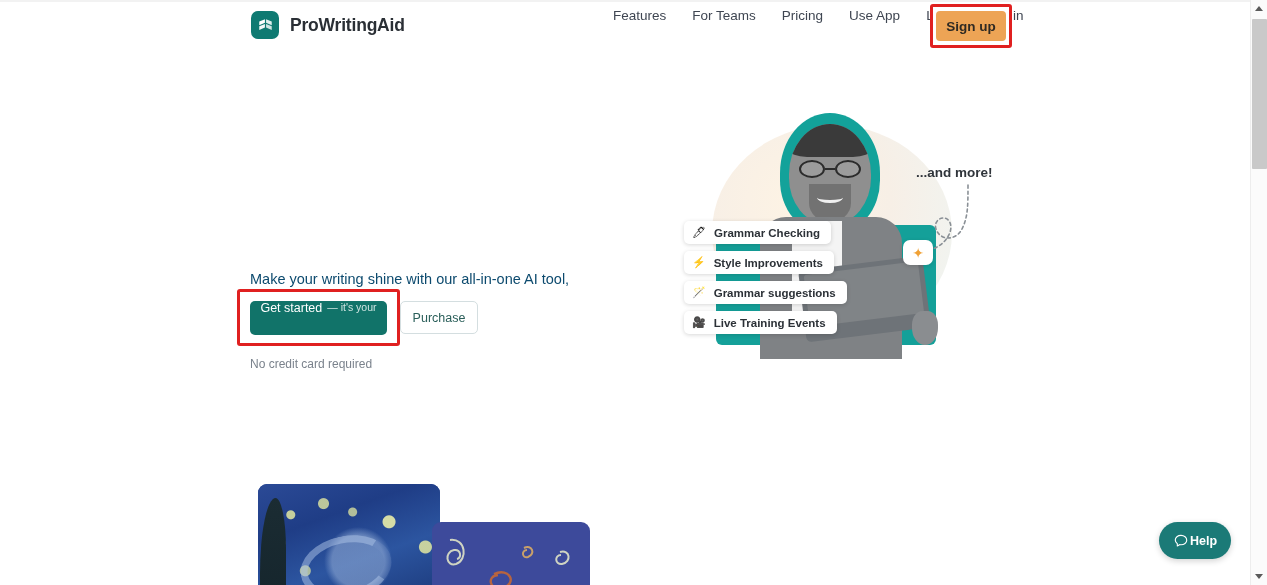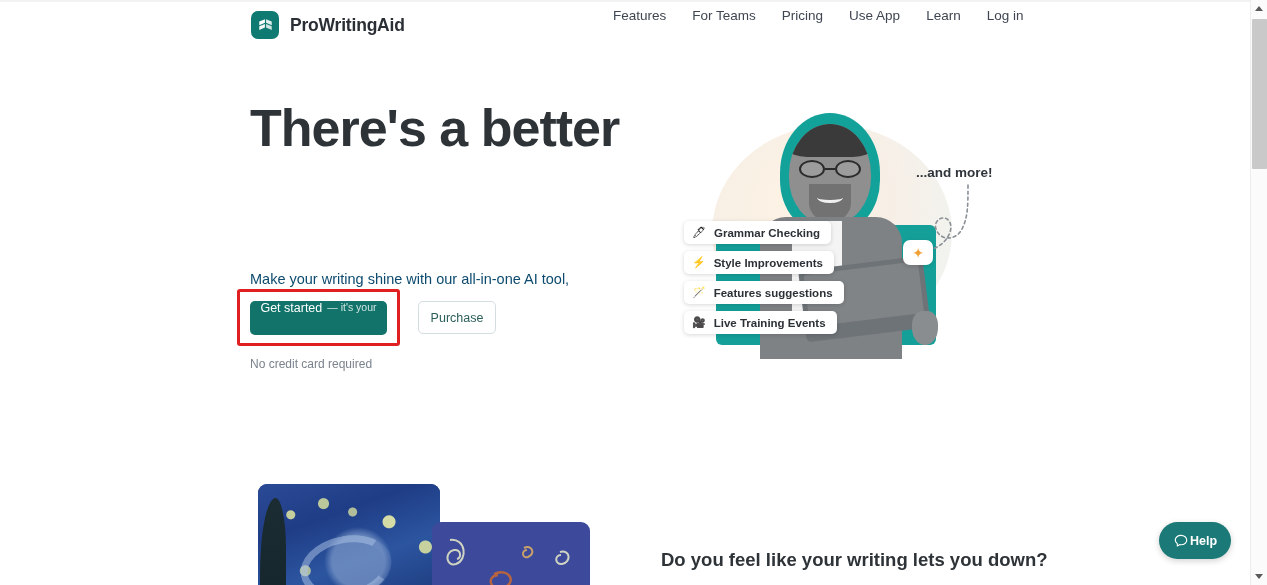--- a/index.html
+++ b/index.html
@@ -161,21 +161,20 @@
     display: flex;
     justify-content: center;
     gap: 5px;
     white-space: nowrap;
   }
   .btn-primary .free {
     font-size: 10.5px;
     color: #cfe5e2;
   }
   .btn-secondary {
-    margin-left: 18px;
     width: 78px; height: 33px;
     background: #ffffff;
     border: 1px solid #d4dee0;
     border-radius: 5px;
     color: #2b5f5a;
     font-size: 12.5px;
     font-family: "Liberation Sans", sans-serif;
     cursor: pointer;
     display: flex;
     align-items: center;
@@ -498,24 +497,27 @@
 
       <nav class="nav">
         <div class="nav-item">Features</div>
         <div class="nav-item">For Teams</div>
         <div class="nav-item">Pricing</div>
         <div class="nav-item">Use App</div>
         <div class="nav-item">Learn</div>
         <div class="nav-item">Log in</div>
       </nav>
 
+      <div class="signup-wrap">
+        <button class="signup-btn">Sign up</button>
+      </div>
     </div>
 
     <h1 class="hero-title">
-      <span>There's a better</span><br>
+      <br>
     </h1>
 
     <p class="hero-sub">Make your writing shine with our all-in-one AI tool, wherever you write.</p>
 
     <div class="cta-row">
       <div class="cta-highlight">
         <button class="btn-primary">
           <span>Get started</span>
           <span class="free">— it's your</span>
         </button>
@@ -561,21 +563,21 @@
         <div class="pill">
           <span class="pill-icon">🖊</span>
           <span class="pill-label">Grammar Checking</span>
         </div>
         <div class="pill">
           <span class="pill-icon">⚡</span>
           <span class="pill-label">Style Improvements</span>
         </div>
         <div class="pill">
           <span class="pill-icon">🪄</span>
-          <span class="pill-label">Features suggestions</span>
+          <span class="pill-label">Grammar suggestions</span>
         </div>
         <div class="pill">
           <span class="pill-icon">🎥</span>
           <span class="pill-label">Live Training Events</span>
         </div>
       </div>
     </div>
 
     <div class="card-starry">
       <div class="starry-sky"></div>
@@ -588,21 +590,20 @@
       <svg width="158" height="110" viewBox="0 0 158 110" aria-hidden="true">
         <path d="M18 18 C34 16, 36 38, 24 42 C14 45, 12 30, 22 28 C29 27, 30 36, 25 37" fill="none" stroke="#cfd4c2" stroke-width="2"></path>
         <path d="M92 26 C100 22, 104 32, 96 35 C90 37, 89 28, 95 28" fill="none" stroke="#c8a06a" stroke-width="2"></path>
         <path name="s3" d="M128 30 C138 27, 140 40, 130 42 C123 43, 122 33, 129 33" fill="none" stroke="#cfd4c2" stroke-width="2"></path>
         <path d="M62 52 C78 45, 86 62, 70 66 C58 69, 54 54, 66 53" fill="none" stroke="#b8643f" stroke-width="2.4"></path>
         <path d="M118 76 C128 70, 133 82, 123 85 C116 87, 114 77, 121 77" fill="none" stroke="#cfd4c2" stroke-width="2"></path>
         <path d="M30 96 C50 86, 60 108, 40 112 C28 114, 24 100, 36 98" fill="none" stroke="#7f8ab8" stroke-width="2.4"></path>
       </svg>
     </div>
 
-    <h2 class="lower-heading">Do you feel like your writing lets you down?</h2>
 
     <div class="help-widget">
       <svg width="16" height="16" viewBox="0 0 24 24" aria-hidden="true">
         <path d="M12 3.5c-4.8 0-8.6 3.1-8.6 7 0 2.2 1.2 4.2 3.1 5.5v3.4l3.3-1.9c.7.1 1.4.2 2.2.2 4.8 0 8.6-3.1 8.6-7s-3.8-7.2-8.6-7.2z" fill="none" stroke="#ffffff" stroke-width="1.7" stroke-linejoin="round"></path>
       </svg>
       <span class="help-label">Help</span>
     </div>
 
   </div>
 

